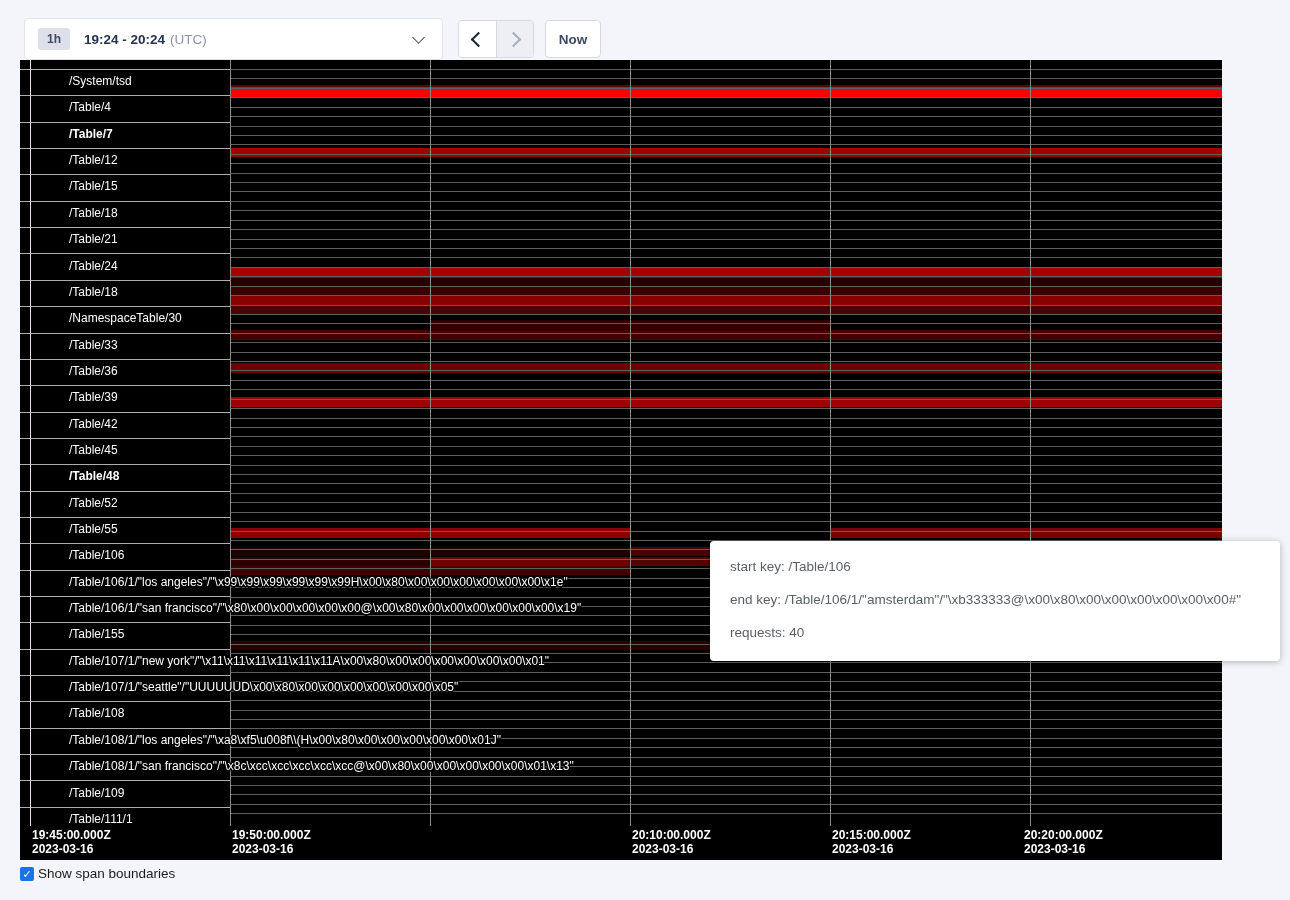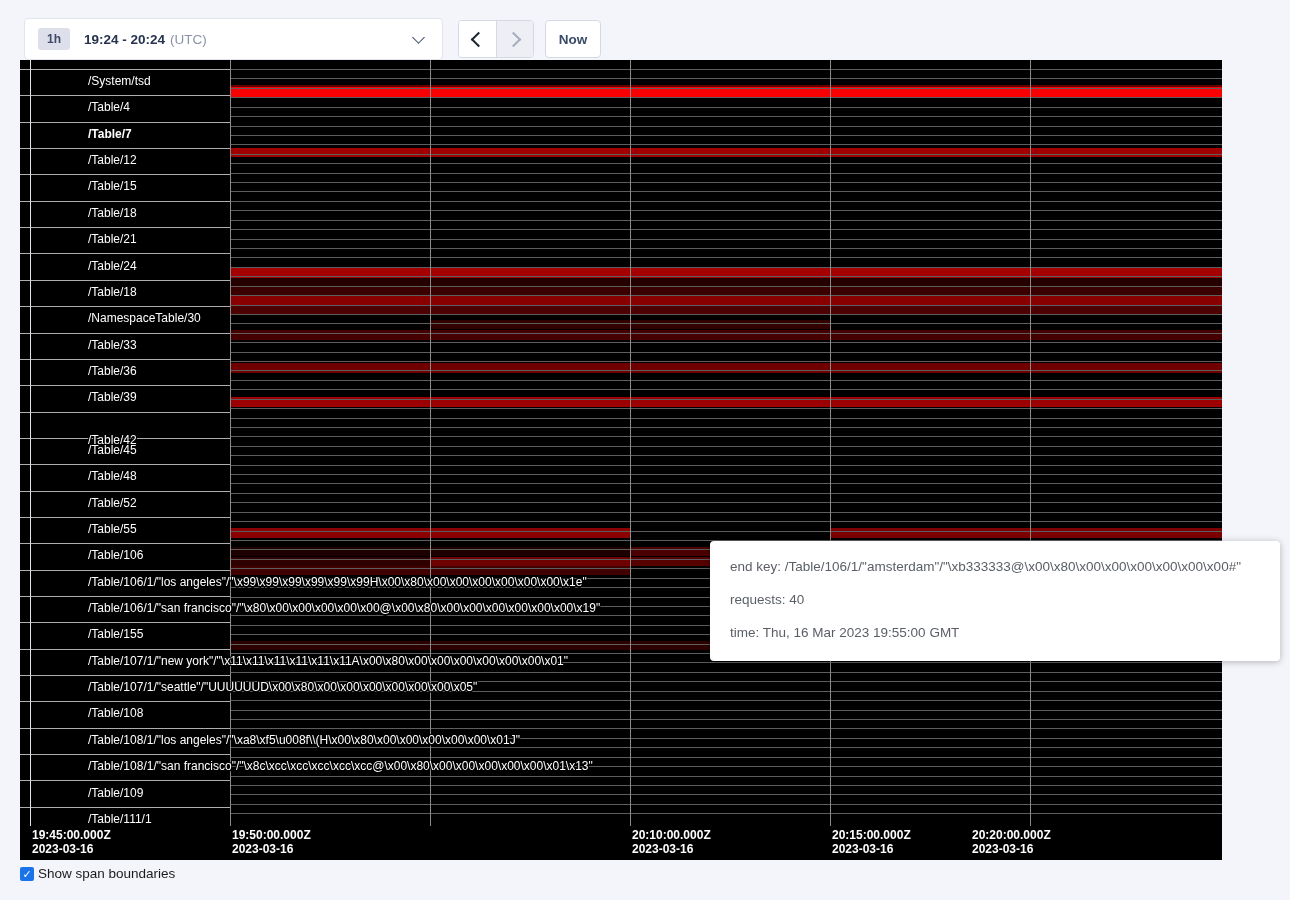--- a/index.html
+++ b/index.html
@@ -24,21 +24,21 @@
   .chev{width:9px;height:9px;border-right:2.2px solid #1d2433;border-bottom:2.2px solid #1d2433;}
   #prev-btn .chev{transform:rotate(135deg);margin-left:3px;}
   #next-btn .chev{border-color:#a6adbc;transform:rotate(-45deg);margin-right:3px;}
   #now-btn{left:545px;top:20px;width:56px;height:38px;background:#fff;
     border:1px solid #d5d9e2;border-radius:4px;box-sizing:border-box;
     display:flex;align-items:center;justify-content:center;
     color:#394a67;font-weight:bold;font-size:13.5px;cursor:pointer;}
   
   #heatmap{left:20px;top:60px;width:1202px;height:800px;background:#000;overflow:hidden;}
   .hline,.vline,.bar,.rowlbl,.ticklbl{position:absolute;}
-  .rowlbl{color:#fff;font-size:12px;white-space:nowrap;left:24px;
+  .rowlbl{color:#fff;font-size:12px;white-space:nowrap;left:5px;
     text-shadow:-1px -1px 0 #000,1px -1px 0 #000,-1px 1px 0 #000,1px 1px 0 #000,0 2px 0 #000;padding-left:44px;}
   .ticklbl{color:#fff;font-size:12px;font-weight:bold;line-height:14px;white-space:nowrap;}
   
   #tooltip{left:710px;top:541px;width:570px;box-sizing:border-box;background:#fff;
     border-radius:4px;box-shadow:0 1px 7px rgba(0,0,0,.28);padding:15px 20px 18px 20px;}
   #tooltip div{color:#5a5f66;font-size:13.5px;line-height:21px;margin-top:12px;white-space:nowrap;}
   #tooltip div:first-child{margin-top:0;}
   
   #cbrow{left:20px;top:866px;display:flex;align-items:center;}
   #cbbox{width:14px;height:14px;background:#1a73e8;border-radius:2px;color:#fff;
@@ -209,23 +209,23 @@
     <div class="rowlbl" style="top: 93.1px;">/Table/12</div>
     <div class="rowlbl" style="top: 119.4px;">/Table/15</div>
     <div class="rowlbl" style="top: 145.8px;">/Table/18</div>
     <div class="rowlbl" style="top: 172.1px;">/Table/21</div>
     <div class="rowlbl" style="top: 198.5px;">/Table/24</div>
     <div class="rowlbl" style="top: 224.8px;">/Table/18</div>
     <div class="rowlbl" style="top: 251.2px;">/NamespaceTable/30</div>
     <div class="rowlbl" style="top: 277.5px;">/Table/33</div>
     <div class="rowlbl" style="top: 303.9px;">/Table/36</div>
     <div class="rowlbl" style="top: 330.2px;">/Table/39</div>
-    <div class="rowlbl" style="top: 356.6px; margin-top: 16px;">/Table/42</div>
+    <div class="rowlbl" style="top: 356.6px;">/Table/42</div>
     <div class="rowlbl" style="top: 382.9px;">/Table/45</div>
-    <div class="rowlbl" style="top: 409.3px;">/Table/48</div>
+    <div class="rowlbl" style="top: 409.3px; font-weight: bold;">/Table/48</div>
     <div class="rowlbl" style="top: 435.6px;">/Table/52</div>
     <div class="rowlbl" style="top: 462px;">/Table/55</div>
     <div class="rowlbl" style="top: 488.3px;">/Table/106</div>
     <div class="rowlbl" style="top: 514.7px;">/Table/106/1/"los angeles"/"\x99\x99\x99\x99\x99\x99H\x00\x80\x00\x00\x00\x00\x00\x00\x1e"</div>
     <div class="rowlbl" style="top: 541px;">/Table/106/1/"san francisco"/"\x80\x00\x00\x00\x00\x00@\x00\x80\x00\x00\x00\x00\x00\x00\x19"</div>
     <div class="rowlbl" style="top: 567.4px;">/Table/155</div>
     <div class="rowlbl" style="top: 593.7px;">/Table/107/1/"new york"/"\x11\x11\x11\x11\x11\x11A\x00\x80\x00\x00\x00\x00\x00\x00\x01"</div>
     <div class="rowlbl" style="top: 620.1px;">/Table/107/1/"seattle"/"UUUUUUD\x00\x80\x00\x00\x00\x00\x00\x00\x05"</div>
     <div class="rowlbl" style="top: 646.4px;">/Table/108</div>
     <div class="rowlbl" style="top: 672.8px;">/Table/108/1/"los angeles"/"\xa8\xf5\u008f\\(H\x00\x80\x00\x00\x00\x00\x00\x01J"</div>
@@ -245,30 +245,30 @@
       <div>2023-03-16</div>
     </div>
     <div class="ticklbl" style="left: 612px; top: 768px;">
       <div>20:10:00.000Z</div>
       <div>2023-03-16</div>
     </div>
     <div class="ticklbl" style="left: 812px; top: 768px;">
       <div>20:15:00.000Z</div>
       <div>2023-03-16</div>
     </div>
-    <div class="ticklbl" style="left: 952px; top: 768px;">
+    <div class="ticklbl" style="left: 1004px; top: 768px;">
       <div>20:20:00.000Z</div>
       <div>2023-03-16</div>
     </div>
   </div>
 
 <div class="abs" id="tooltip">
+  <div>start key: /Table/106</div>
   <div>end key: /Table/106/1/"amsterdam"/"\xb333333@\x00\x80\x00\x00\x00\x00\x00\x00#"</div>
   <div>requests: 40</div>
-  <div>time: Thu, 16 Mar 2023 19:55:00 GMT</div>
 </div>
 
 <div class="abs" id="cbrow">
   <div id="cbbox">
     <span>✓</span>
   </div>
   <span id="cblabel">Show span boundaries</span>
 </div>
 
 </body></html>

